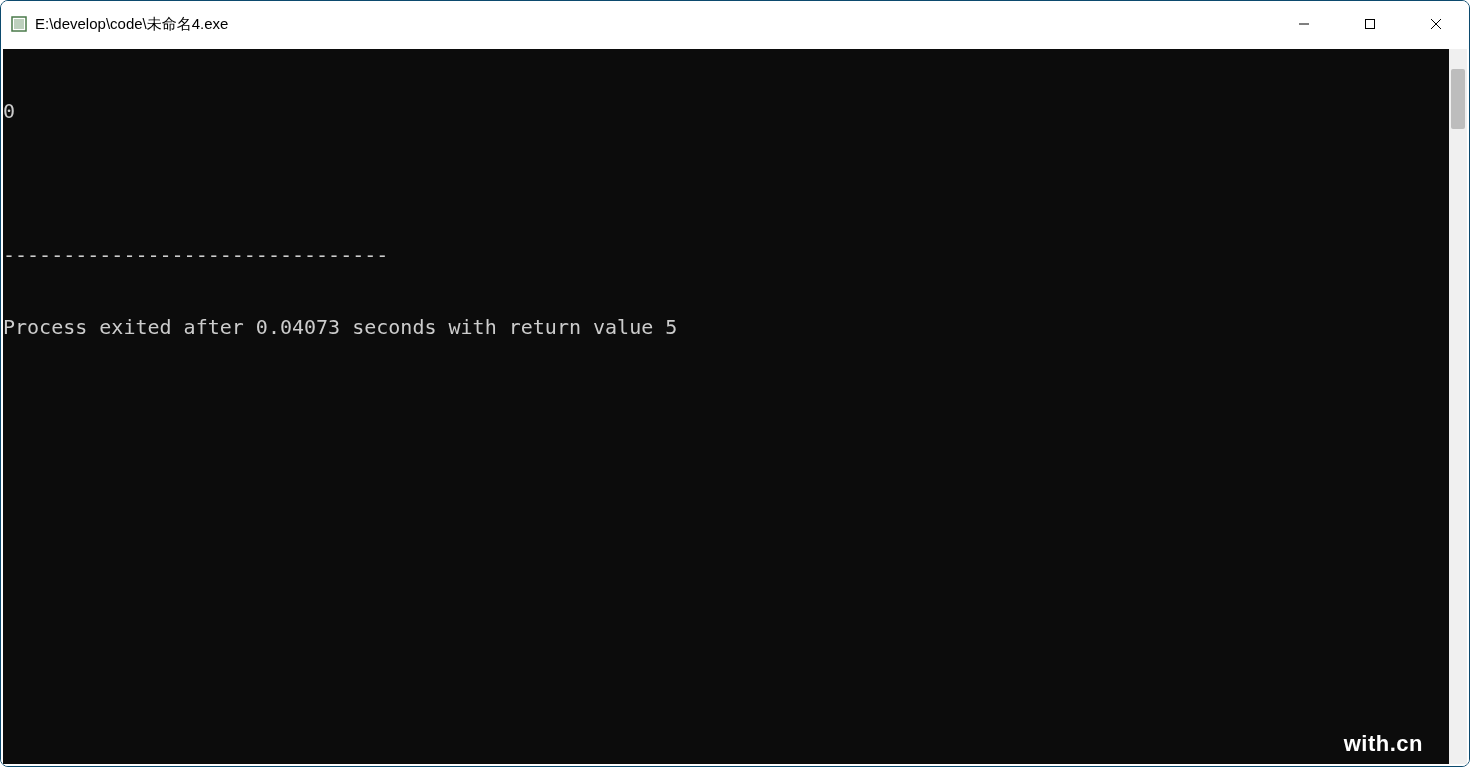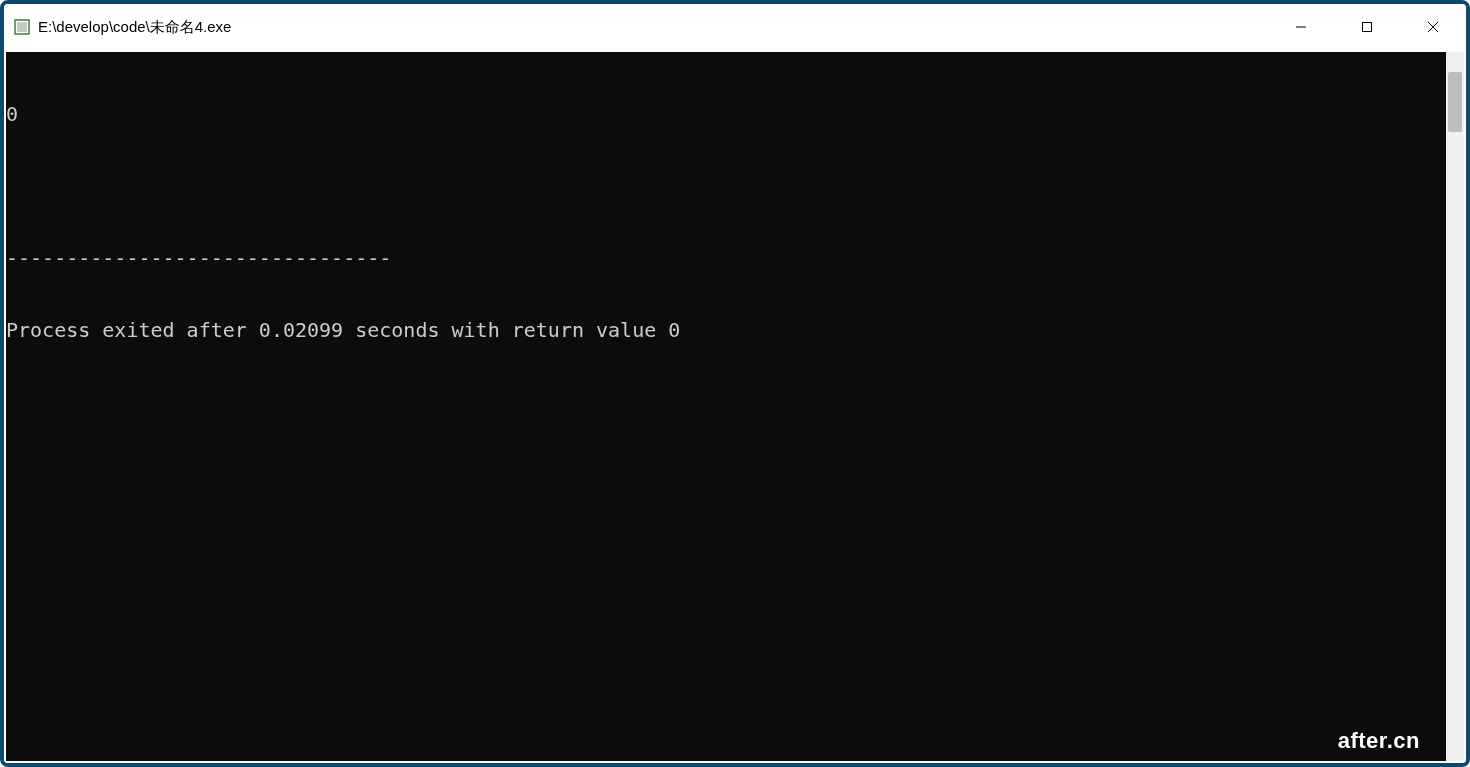--- a/index.html
+++ b/index.html
@@ -14,21 +14,21 @@
       font-family: "Segoe UI", Tahoma, sans-serif;
       overflow: hidden;
       position: relative;
     }
     .window {
       width: 100%;
       height: 100%;
       background: #ffffff;
       display: flex;
       flex-direction: column;
-      border: 4px solid #0c4a6e;
+      border: 1px solid #0c4a6e;
       border-radius: 8px;
       overflow: hidden;
     }
     .titlebar {
       height: 46px;
       background: #ffffff;
       display: flex;
       align-items: center;
       padding-left: 10px;
       flex-shrink: 0;
@@ -144,20 +144,20 @@
           <line x1="11" y1="1" x2="1" y2="11" stroke="currentColor" stroke-width="1"></line>
         </svg>
       </div>
     </div>
   </div>
   <div class="console-wrap">
     <div class="console-area">
       <div class="console-line">0</div>
       <div class="console-blank"></div>
       <div class="console-line">--------------------------------</div>
-      <div class="console-line">Process exited after 0.02099 seconds with return value 0</div>
-      <div class="watermark">after.cn</div>
+      <div class="console-line">Process exited after 0.04073 seconds with return value 5</div>
+      <div class="watermark">with.cn</div>
     </div>
     <div class="scrollbar-track">
       <div class="scrollbar-thumb"></div>
     </div>
   </div>
 </div>
 
 </body></html>

